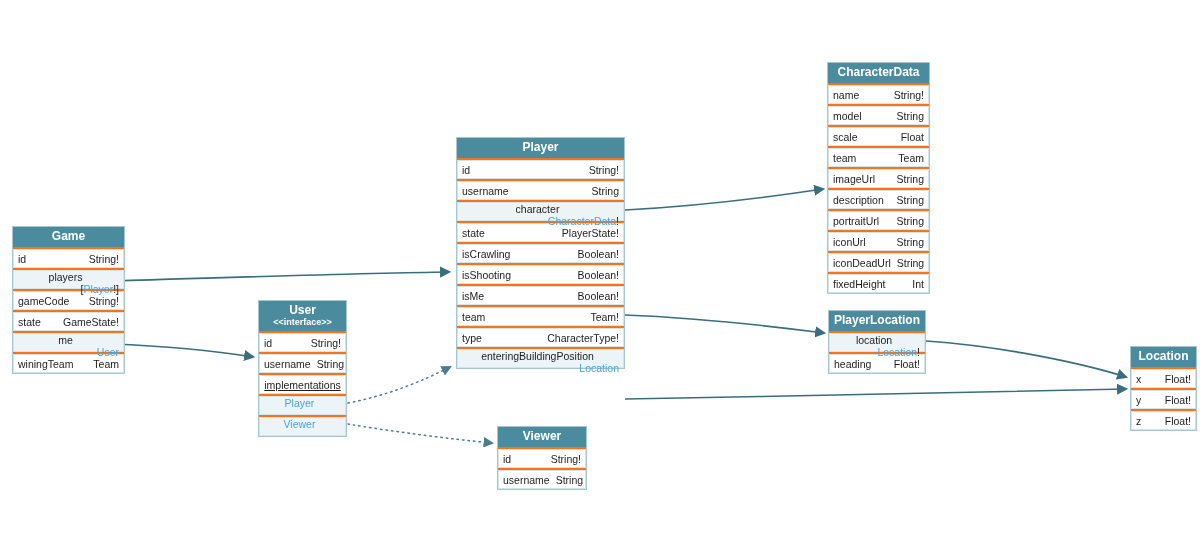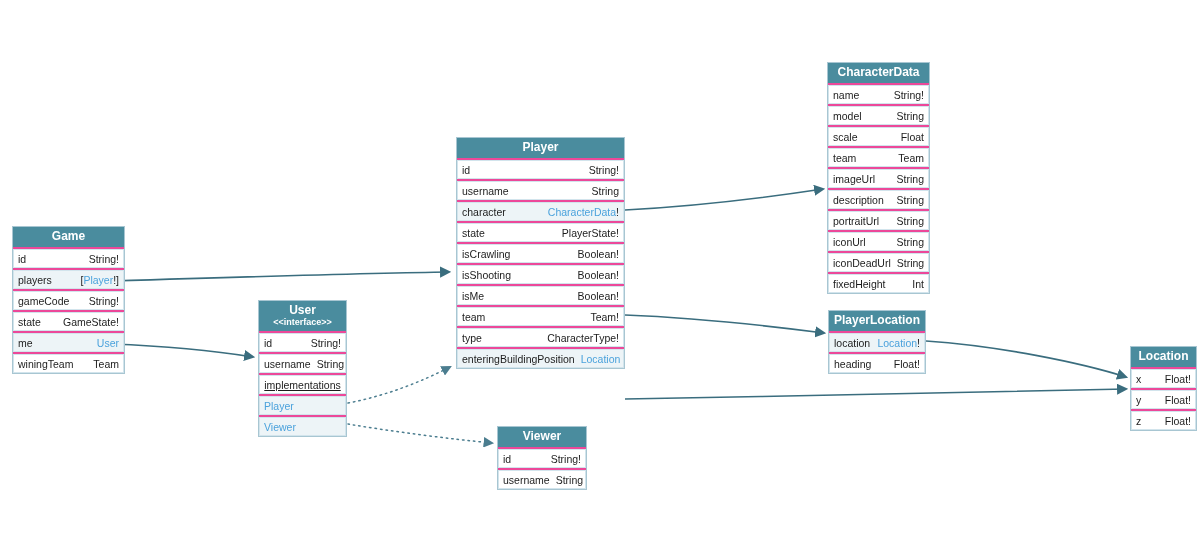--- a/index.html
+++ b/index.html
@@ -4,36 +4,36 @@
 <style>
   html,body{margin:0;padding:0;background:#ffffff;}
   #canvas{
     position:relative;width:1200px;height:547px;overflow:hidden;background:#ffffff;
     font-family:"Liberation Sans", sans-serif;
   }
   #edge-layer{position:absolute;left:0;top:0;width:1200px;height:547px;pointer-events:none;}
   .edge-solid{fill:none;stroke:#3A6D7E;stroke-width:1.6;}
   .edge-dotted{fill:none;stroke:#4B7D8F;stroke-width:1.5;stroke-dasharray:1.5 4;stroke-linecap:round;}
   .type-box{
-    position:absolute;background:#ec4899;border:1px solid #A8C6D2;
+    position:absolute;background:#f97316;border:1px solid #A8C6D2;
     box-sizing:border-box;
   }
   .box-header{
     background:#4A8C9E;color:#ffffff;text-align:center;
     font-size:12px;font-weight:bold;line-height:13px;
     padding:3px 4px 4px 4px;cursor:pointer;
   }
   .box-subtitle{font-size:9px;font-weight:bold;line-height:10px;}
   .field-row{
     display:flex;justify-content:space-between;align-items:center;
     height:19px;margin-top:2px;border:1px solid #D2E4EC;background:#ffffff;
     font-size:10.5px;color:#1C1C1C;padding:0 4px;white-space:nowrap;
     box-sizing:border-box;cursor:default;
   }
-  .field-row.tint{background:#EDF4F7;}
+  .field-row.tint{background:#EDF4F7;flex-direction:column;}
   .fname{margin-right:6px;}
   .fname.link{color:#4BA2DC;cursor:pointer;}
   .ftype{margin-left:auto;}
   .ftype .tlink{color:#4BA2DC;cursor:pointer;}
   .field-row.center-name{justify-content:center;text-decoration:underline;}
   .field-row.center-name .fname{margin-right:0;}
 </style>
 </head>
 <body>
 

